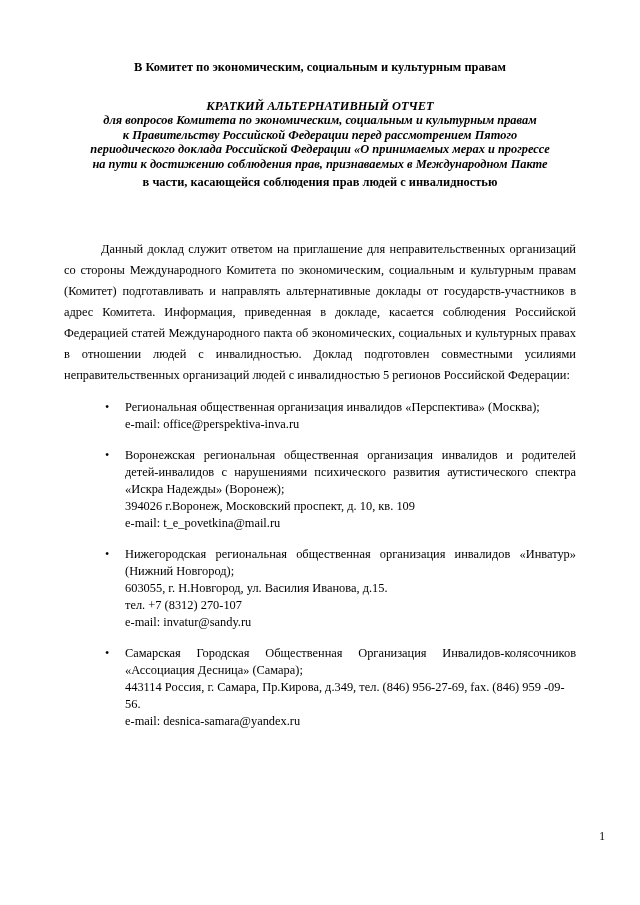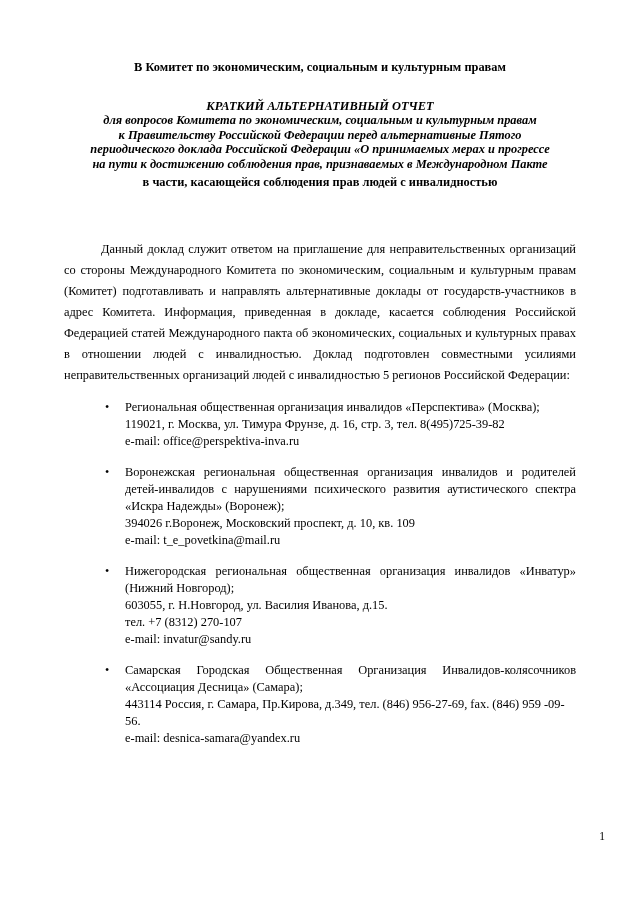--- a/index.html
+++ b/index.html
@@ -76,35 +76,34 @@
 <body>
 
 <div class="page">
   <div class="content">
 
     <p class="addressee center bold">В Комитет по экономическим, социальным и культурным правам</p>
 
     <div class="title-block center bold">
       <div>КРАТКИЙ АЛЬТЕРНАТИВНЫЙ ОТЧЕТ</div>
       <div>для вопросов Комитета по экономическим, социальным и культурным правам</div>
-      <div>к Правительству Российской Федерации перед альтернативные Пятого</div>
+      <div>к Правительству Российской Федерации перед рассмотрением Пятого</div>
       <div>периодического доклада Российской Федерации «О принимаемых мерах и прогрессе</div>
       <div>на пути к достижению соблюдения прав, признаваемых в Международном Пакте</div>
     </div>
 
     <p class="subtitle center bold">в части, касающейся соблюдения прав людей с инвалидностью</p>
 
     <p class="intro">Данный доклад служит ответом на приглашение для неправительственных организаций со стороны Международного Комитета по экономическим, социальным и культурным правам (Комитет) подготавливать и направлять альтернативные доклады от государств-участников в адрес Комитета. Информация, приведенная в докладе, касается соблюдения Российской Федерацией статей Международного пакта об экономических, социальных и культурных правах в отношении людей с инвалидностью. Доклад подготовлен совместными усилиями неправительственных организаций людей с инвалидностью 5 регионов Российской Федерации:</p>
 
     <ul class="org-list">
 
       <li class="org">
         <span class="bullet-marker">•</span>
         <div class="org-name">Региональная общественная организация инвалидов «Перспектива» (Москва);</div>
-        <div class="org-detail">119021, г. Москва, ул. Тимура Фрунзе, д. 16, стр. 3, тел. 8(495)725-39-82</div>
         <div class="org-detail">e-mail: office@perspektiva-inva.ru</div>
       </li>
 
       <li class="org">
         <span class="bullet-marker">•</span>
         <div class="org-name">Воронежская региональная общественная организация инвалидов и родителей детей-инвалидов с нарушениями психического развития аутистического спектра «Искра Надежды» (Воронеж);</div>
         <div class="org-detail">394026  г.Воронеж, Московский проспект, д. 10, кв. 109</div>
         <div class="org-detail">e-mail: t_e_povetkina@mail.ru</div>
       </li>
 

